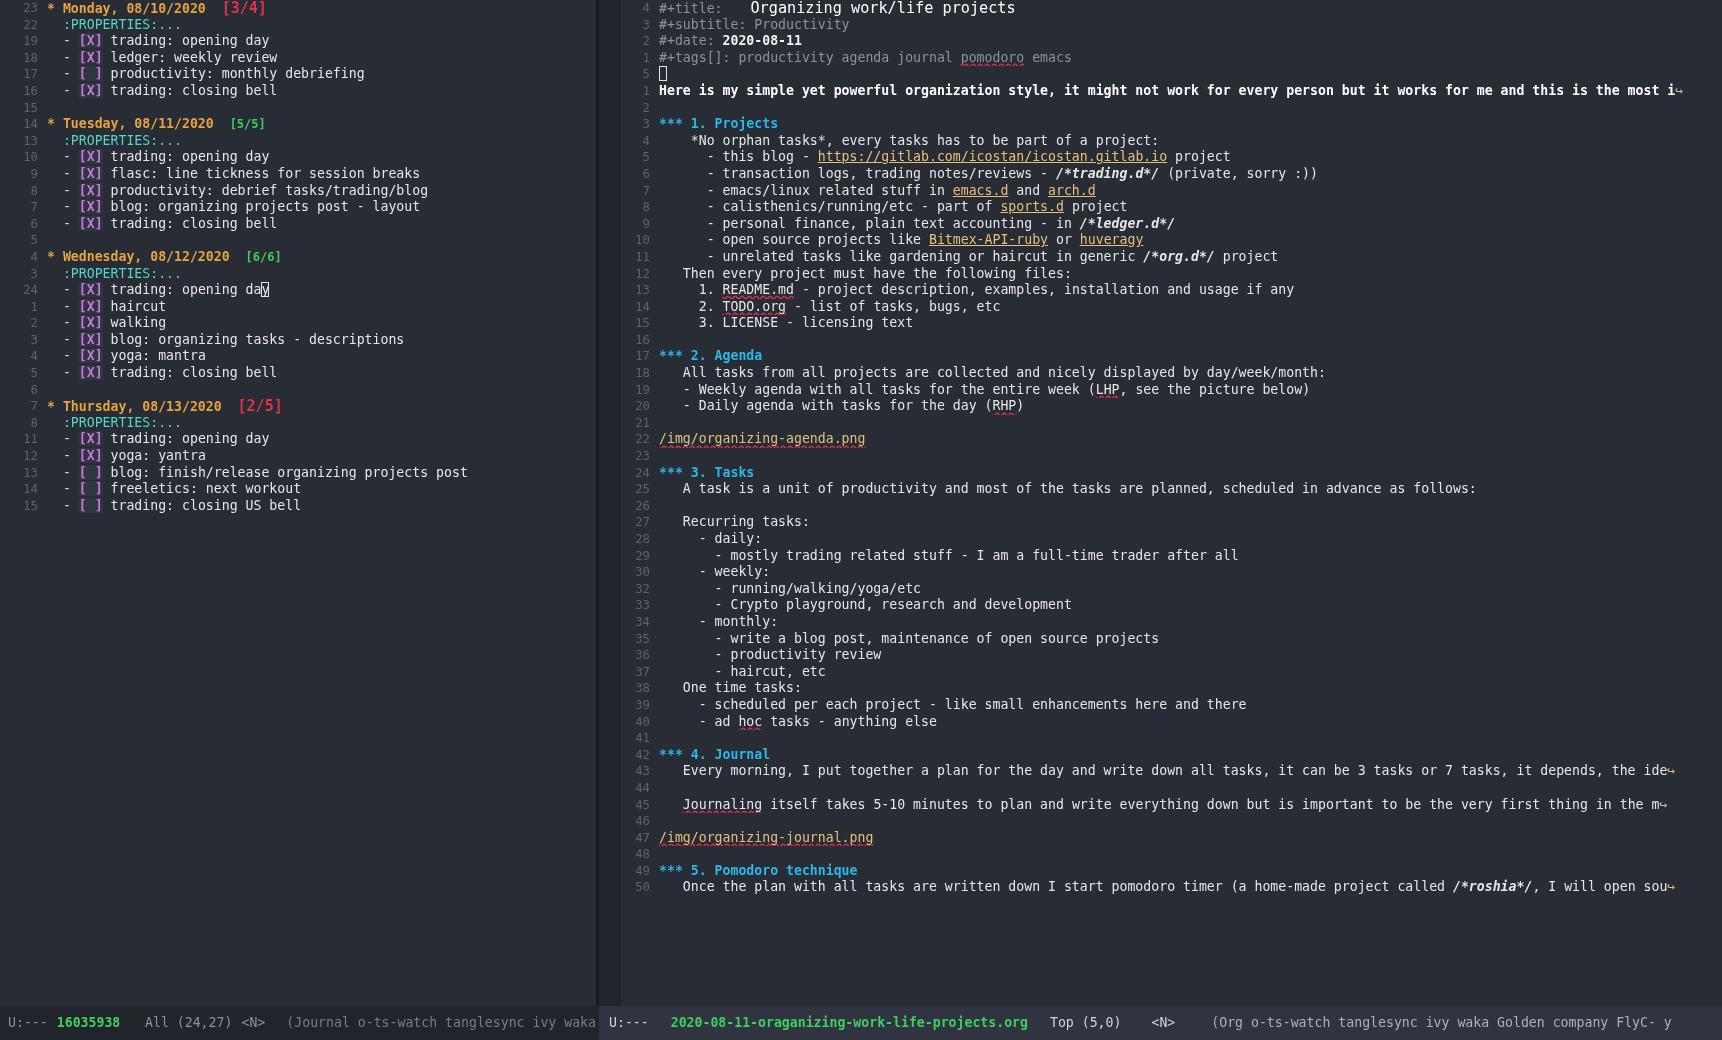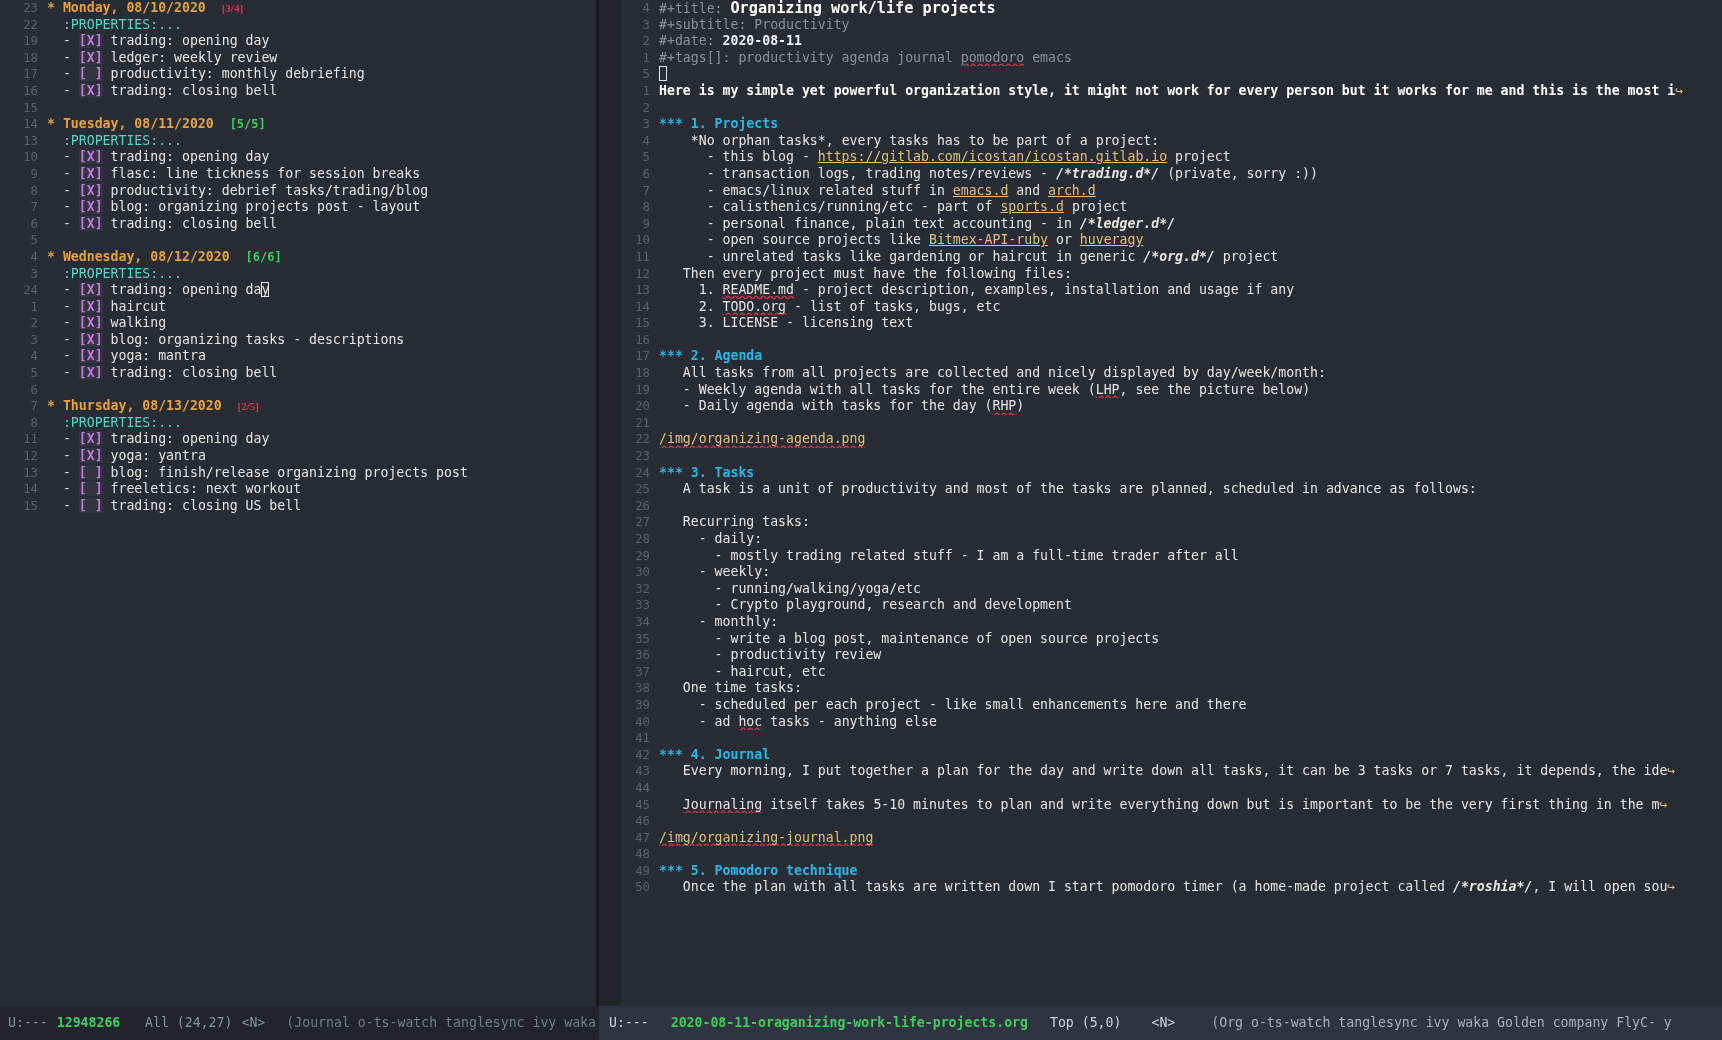--- a/index.html
+++ b/index.html
@@ -44,29 +44,29 @@
   }
   .pane.left .num { width: 38px; }
   .pane.right .num { width: 38px; }
   .txt { flex: 1 1 auto; color: #d7dae0; overflow: hidden; }
 
   
   .h1        { color: #e5a341; font-weight: bold; }           
   .h3        { color: #2bb8e8; font-weight: bold; }           
   .stars     { color: #2bb8e8; font-weight: bold; }
   .cookie-done  { color: #3ecf5c; font-size: 12px; font-weight: bold; }
-  .cookie-todo  { color: #e0314e; font-size: 11px; font-weight: bold; font-family: Liberation Serif, serif; }
+  .cookie-todo  { color: #e0314e; font-size: 15px; font-weight: bold; }
   .drawer    { color: #56d6c8; }
   .cb-done   { color: #c678dd; background: #31353f; font-weight: bold; }
   .cb-open   { color: #c678dd; background: #31353f; font-weight: bold; }
   .bullet    { color: #d7dae0; }
   .body      { color: #e6e6e6; }
   .keyword   { color: #8b929e; }
   .meta-val  { color: #f0f2f5; font-weight: bold; }
-  .title-val { color: #ffffff; font-weight: bold; font-size: 15.2px; }
+  .title-val { color: #ffffff; font-weight: normal; font-size: 15.2px; margin-left: 20px; }
   .link      { color: #e5c07b; text-decoration: underline; }
   .italic    { color: #e6e6e6; font-style: italic; font-weight: bold; }
   .bold      { color: #ffffff; font-weight: bold; }
   .spell     { text-decoration: underline wavy #e0314e; text-decoration-skip-ink: none; }
   .link.spell { text-decoration: underline wavy #e0314e, underline; }
   .cursor-box {
     display: inline-block; width: 8px; height: 15px;
     border: 1.4px solid #e6e6e6; vertical-align: -3px; margin: 0;
   }
   .cursor-on-char {
@@ -199,20 +199,20 @@
             <div class="ln"><span class="num">48</span><span class="txt"></span></div>
             <div class="ln"><span class="num">49</span><span class="txt"><span class="stars">*** </span><span class="h3">5. Pomodoro technique</span></span></div>
             <div class="ln"><span class="num">50</span><span class="txt"><span class="body">   Once the plan with all tasks are written down I start pomodoro timer (a home-made project called </span><span class="italic">/*roshia*/</span><span class="body">, I will open sou</span><span class="cont">↪</span></span></div>
           </div>
       </div>
     </div>
   </div>
 
   <div class="modelines">
     <div class="modeline left">
-      <span class="ml-u">U:---</span><span class="sp" style="width:22px"></span><span class="ml-buf-green">12948266</span><span class="sp" style="width:60px"></span><span class="ml-pos">All (24,27)</span><span class="sp" style="width:22px"></span><span class="ml-pos">&lt;N&gt;</span><span class="sp" style="width:22px"></span><span class="ml-minor">(Journal o-ts-watch tanglesync ivy waka</span>
+      <span class="ml-u">U:---</span><span class="sp" style="width:22px"></span><span class="ml-buf-green">16035938</span><span class="sp" style="width:60px"></span><span class="ml-pos">All (24,27)</span><span class="sp" style="width:22px"></span><span class="ml-pos">&lt;N&gt;</span><span class="sp" style="width:22px"></span><span class="ml-minor">(Journal o-ts-watch tanglesync ivy waka</span>
     </div>
     <div class="modeline gap"></div>
     <div class="modeline right">
       <span class="ml-u">U:---</span><span class="sp" style="width:22px"></span><span class="ml-buf-green">2020-08-11-oraganizing-work-life-projects.org</span><span class="sp" style="width:22px"></span><span class="ml-pos">Top (5,0)</span><span class="sp" style="width:30px"></span><span class="ml-pos">&lt;N&gt;</span><span class="sp" style="width:24px"></span><span class="ml-minor">(Org o-ts-watch tanglesync ivy waka Golden company FlyC- y</span>
     </div>
   </div>
 </div>
 
 </body></html>

